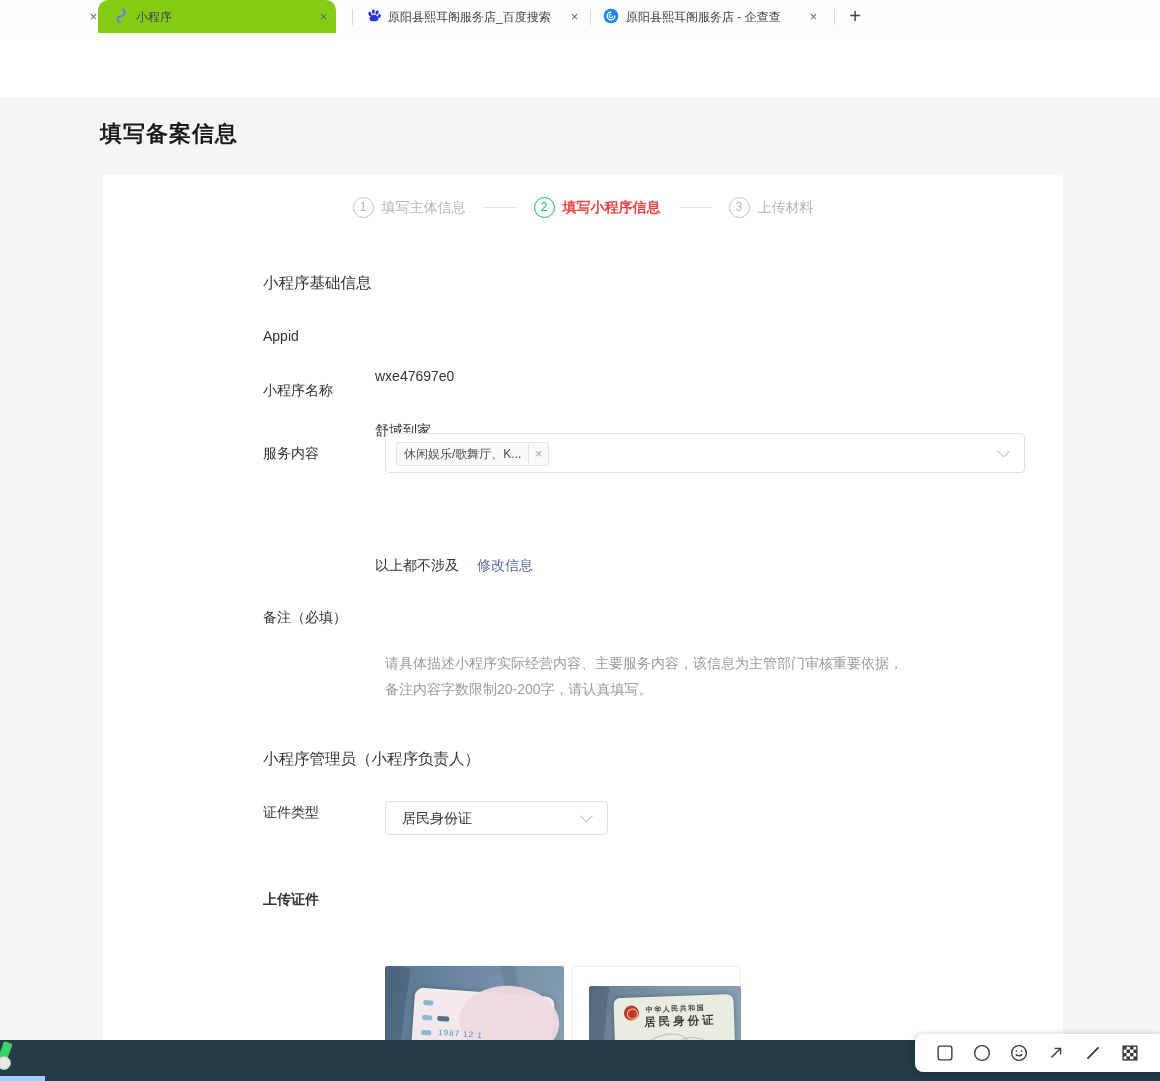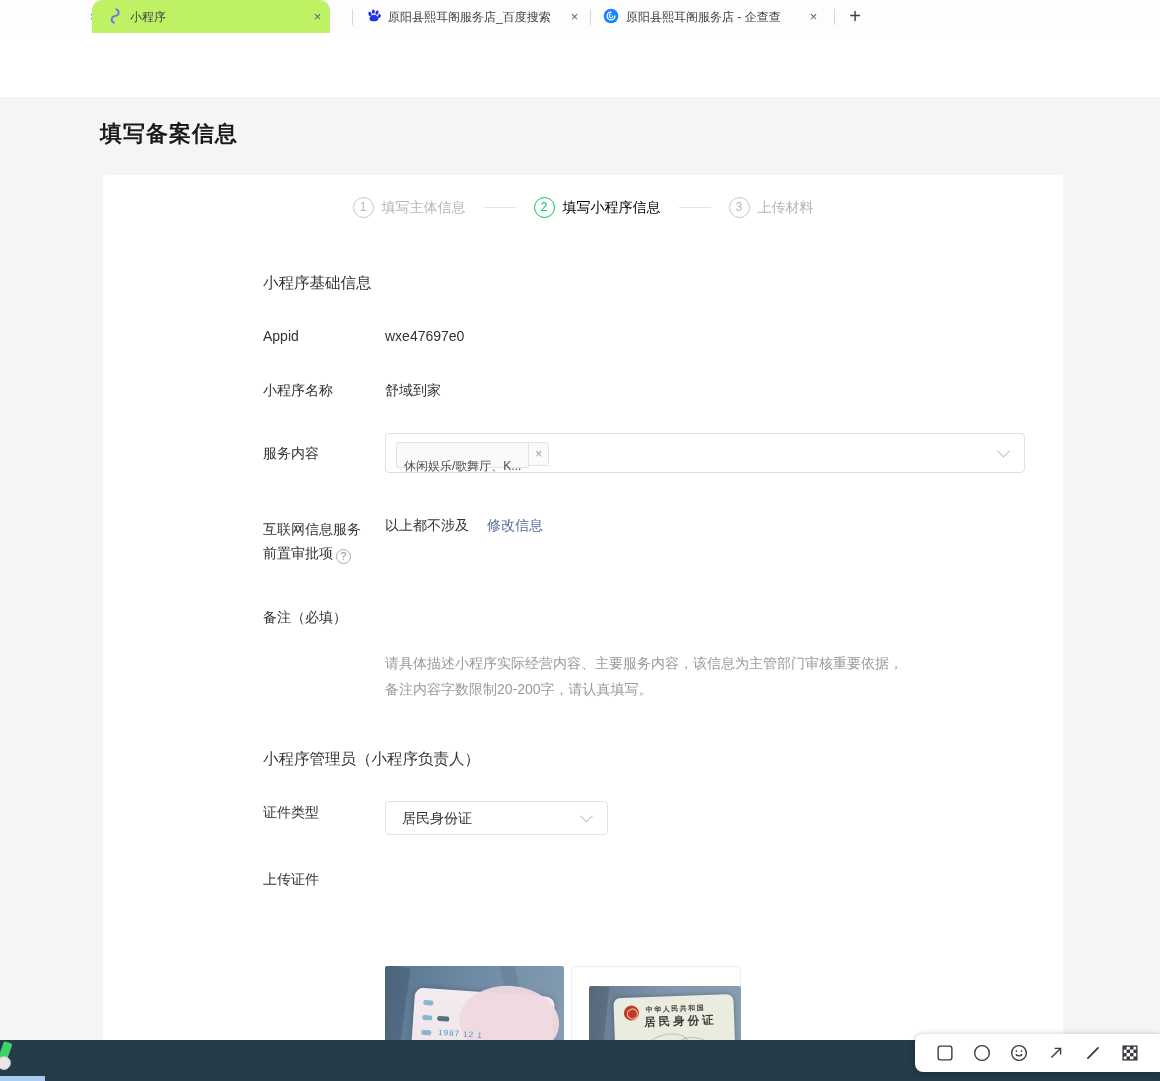--- a/index.html
+++ b/index.html
@@ -4,21 +4,21 @@
 <style>
   * { margin:0; padding:0; box-sizing:border-box; }
   html,body { background:#ffffff; }
   body { font-family:"Liberation Sans","DejaVu Sans",sans-serif; }
   .stage { position:relative; width:1160px; height:1081px; overflow:hidden; background:#fff; }
 
   
   .tabbar { position:absolute; left:0; top:0; width:1160px; height:33px; background:#fdfdfd; }
   .tab-close { position:absolute; top:9px; width:15px; height:15px; font-size:13px; line-height:15px;
                text-align:center; color:#5f6368; cursor:default; border-radius:50%; }
-  .tab-active { position:absolute; left:92px; top:0; width:238px; height:33px; background:#bef264;
+  .tab-active { position:absolute; left:98px; top:0; width:238px; height:33px; background:#84cc16;
                 border-radius:10px 10px 0 0; }
   .tab-flat { position:absolute; top:0; height:33px; }
   .tab-title { position:absolute; top:9px; font-size:12px; color:#3c3f44; white-space:nowrap; }
   .tab-sep { position:absolute; top:9px; width:1px; height:16px; background:#d4d7db; }
   .tab-icon { position:absolute; top:8px; width:16px; height:16px; }
   .newtab { position:absolute; left:843px; top:5px; width:24px; height:24px; font-size:20px; line-height:23px;
             text-align:center; color:#3c3f44; }
 
   .urlbar { position:absolute; left:0; top:33px; width:1160px; height:35px; background:#eef1f4; }
   .url-text { position:absolute; left:2px; top:9px; font-size:15px; color:#43464b; white-space:nowrap; }
@@ -34,35 +34,35 @@
   .page-title { position:absolute; left:100px; top:22px; font-size:22px; font-weight:600; color:#1a1a1a; letter-spacing:1px; }
   .card { position:absolute; left:103px; top:78px; width:960px; height:906px; background:#ffffff; border-radius:4px; }
 
   
   .steps { position:absolute; left:0; top:22px; width:960px; display:flex; justify-content:center; align-items:center; }
   .step { display:flex; align-items:center; }
   .snum { width:21px; height:21px; border:1px solid #c3c6c9; border-radius:50%; text-align:center;
           line-height:19px; font-size:12px; color:#b3b6b9; margin-right:8px; }
   .slabel { font-size:14px; color:#b3b6b9; }
   .step.active .snum { border-color:#07c160; color:#07c160; }
-  .step.active .slabel { color:#000000; font-weight:400; }
+  .step.active .slabel { color:#ef4444; font-weight:700; }
   .sdash { width:32px; height:1px; background:#e3e3e3; margin:0 18px; }
 
   .sec-head { position:absolute; left:160px; font-size:15.5px; font-weight:500; color:#333; }
   .f-label { position:absolute; left:160px; font-size:14px; color:#333; }
-  .f-value { position:absolute; left:282px; font-size:14px; color:#333; }
+  .f-value { position:absolute; left:272px; font-size:14px; color:#333;margin-top:40px; }
   .wlink { color:#576b95; cursor:pointer; }
 
   .select-box { position:absolute; left:282px; border:1px solid #e0e0e0; border-radius:4px; background:#fff; }
   .chev { position:absolute; right:16px; top:50%; width:9px; height:9px; border-right:1.5px solid #bcc1c7;
           border-bottom:1.5px solid #bcc1c7; transform:translateY(-70%) rotate(45deg); }
 
   .tag { position:absolute; left:10px; top:8px; display:flex; height:24px; }
   .tag-main { border:1px solid #e3e3e3; background:#fafafa; border-radius:2px 0 0 2px; font-size:12px; color:#4a4a4a;
-              line-height:22px; padding:12px 7px; white-space:nowrap; }
+              line-height:22px; padding:0 7px; white-space:nowrap; }
   .tag-x { width:20px; border:1px solid #e3e3e3; border-left:none; background:#fafafa; border-radius:0 2px 2px 0;
            font-size:12px; color:#9aa0a6; text-align:center; line-height:22px; }
 
   .help-q { display:inline-block; width:15px; height:15px; border:1px solid #adadad; border-radius:50%;
             font-size:10.5px; line-height:13px; color:#8f8f8f; text-align:center; margin-left:3px; vertical-align:-2px; }
 
   .remark-input { position:absolute; left:282px; top:425px; width:518px; height:36px; border:1px solid #e2e2e2;
                   border-radius:10px; font-size:14px; color:#333; line-height:34px; padding:0 16px; background:#fff; white-space:nowrap; overflow:hidden; }
   .help-text { position:absolute; left:282px; top:475px; width:524px; font-size:14px; color:#9a9a9a; line-height:26px; }
 
@@ -201,41 +201,37 @@
 
       <div class="f-label" style="top:270px;">服务内容</div>
       <div class="select-box" style="top:258px;width:640px;height:40px;">
         <span class="tag">
           <span class="tag-main">休闲娱乐/歌舞厅、K...</span>
           <span class="tag-x">×</span>
         </span>
         <span class="chev"></span>
       </div>
 
-      <div class="f-label" style="top:342px;width:120px;line-height:24px;">
-        <span>互联网信息服务</span><br>
-        <span>前置审批项</span><span class="help-q">?</span>
-      </div>
       <div class="f-value" style="top:342px;">
         <span>以上都不涉及</span>
         <span class="wlink" style="margin-left:14px;">修改信息</span>
       </div>
 
       <div class="f-label" style="top:434px;">备注（必填）</div>
       <div class="help-text">请具体描述小程序实际经营内容、主要服务内容，该信息为主管部门审核重要依据，备注内容字数限制20-200字，请认真填写。</div>
 
       <div class="sec-head" style="top:574px;">小程序管理员（小程序负责人）</div>
 
       <div class="f-label" style="top:629px;">证件类型</div>
       <div class="select-box" style="top:626px;width:223px;height:34px;">
         <span style="position:absolute;left:16px;top:8px;font-size:14px;color:#333;">居民身份证</span>
         <span class="chev"></span>
       </div>
 
-      <div class="f-label" style="top:696px;">上传证件</div>
+      <div class="f-label" style="top:716px;font-weight:bold;">上传证件</div>
 
       <div class="photo1">
         <span class="fold" style="left:-10px;top:0;width:26px;height:140px;transform:rotate(8deg);"></span>
         <span class="fold" style="left:120px;top:-10px;width:14px;height:60px;transform:rotate(-14deg);opacity:.5;"></span>
         <div class="card1">
           <span class="blob-pink"></span>
           <span class="idbar" style="left:9px;top:12px;width:10px;background:#8ab6cf;"></span>
           <span class="idbar" style="left:9px;top:27px;width:10px;background:#8ab6cf;"></span>
           <span class="idbar" style="left:24px;top:27px;width:12px;background:#56707f;"></span>
           <span class="idbar" style="left:9px;top:42px;width:10px;background:#8ab6cf;"></span>

